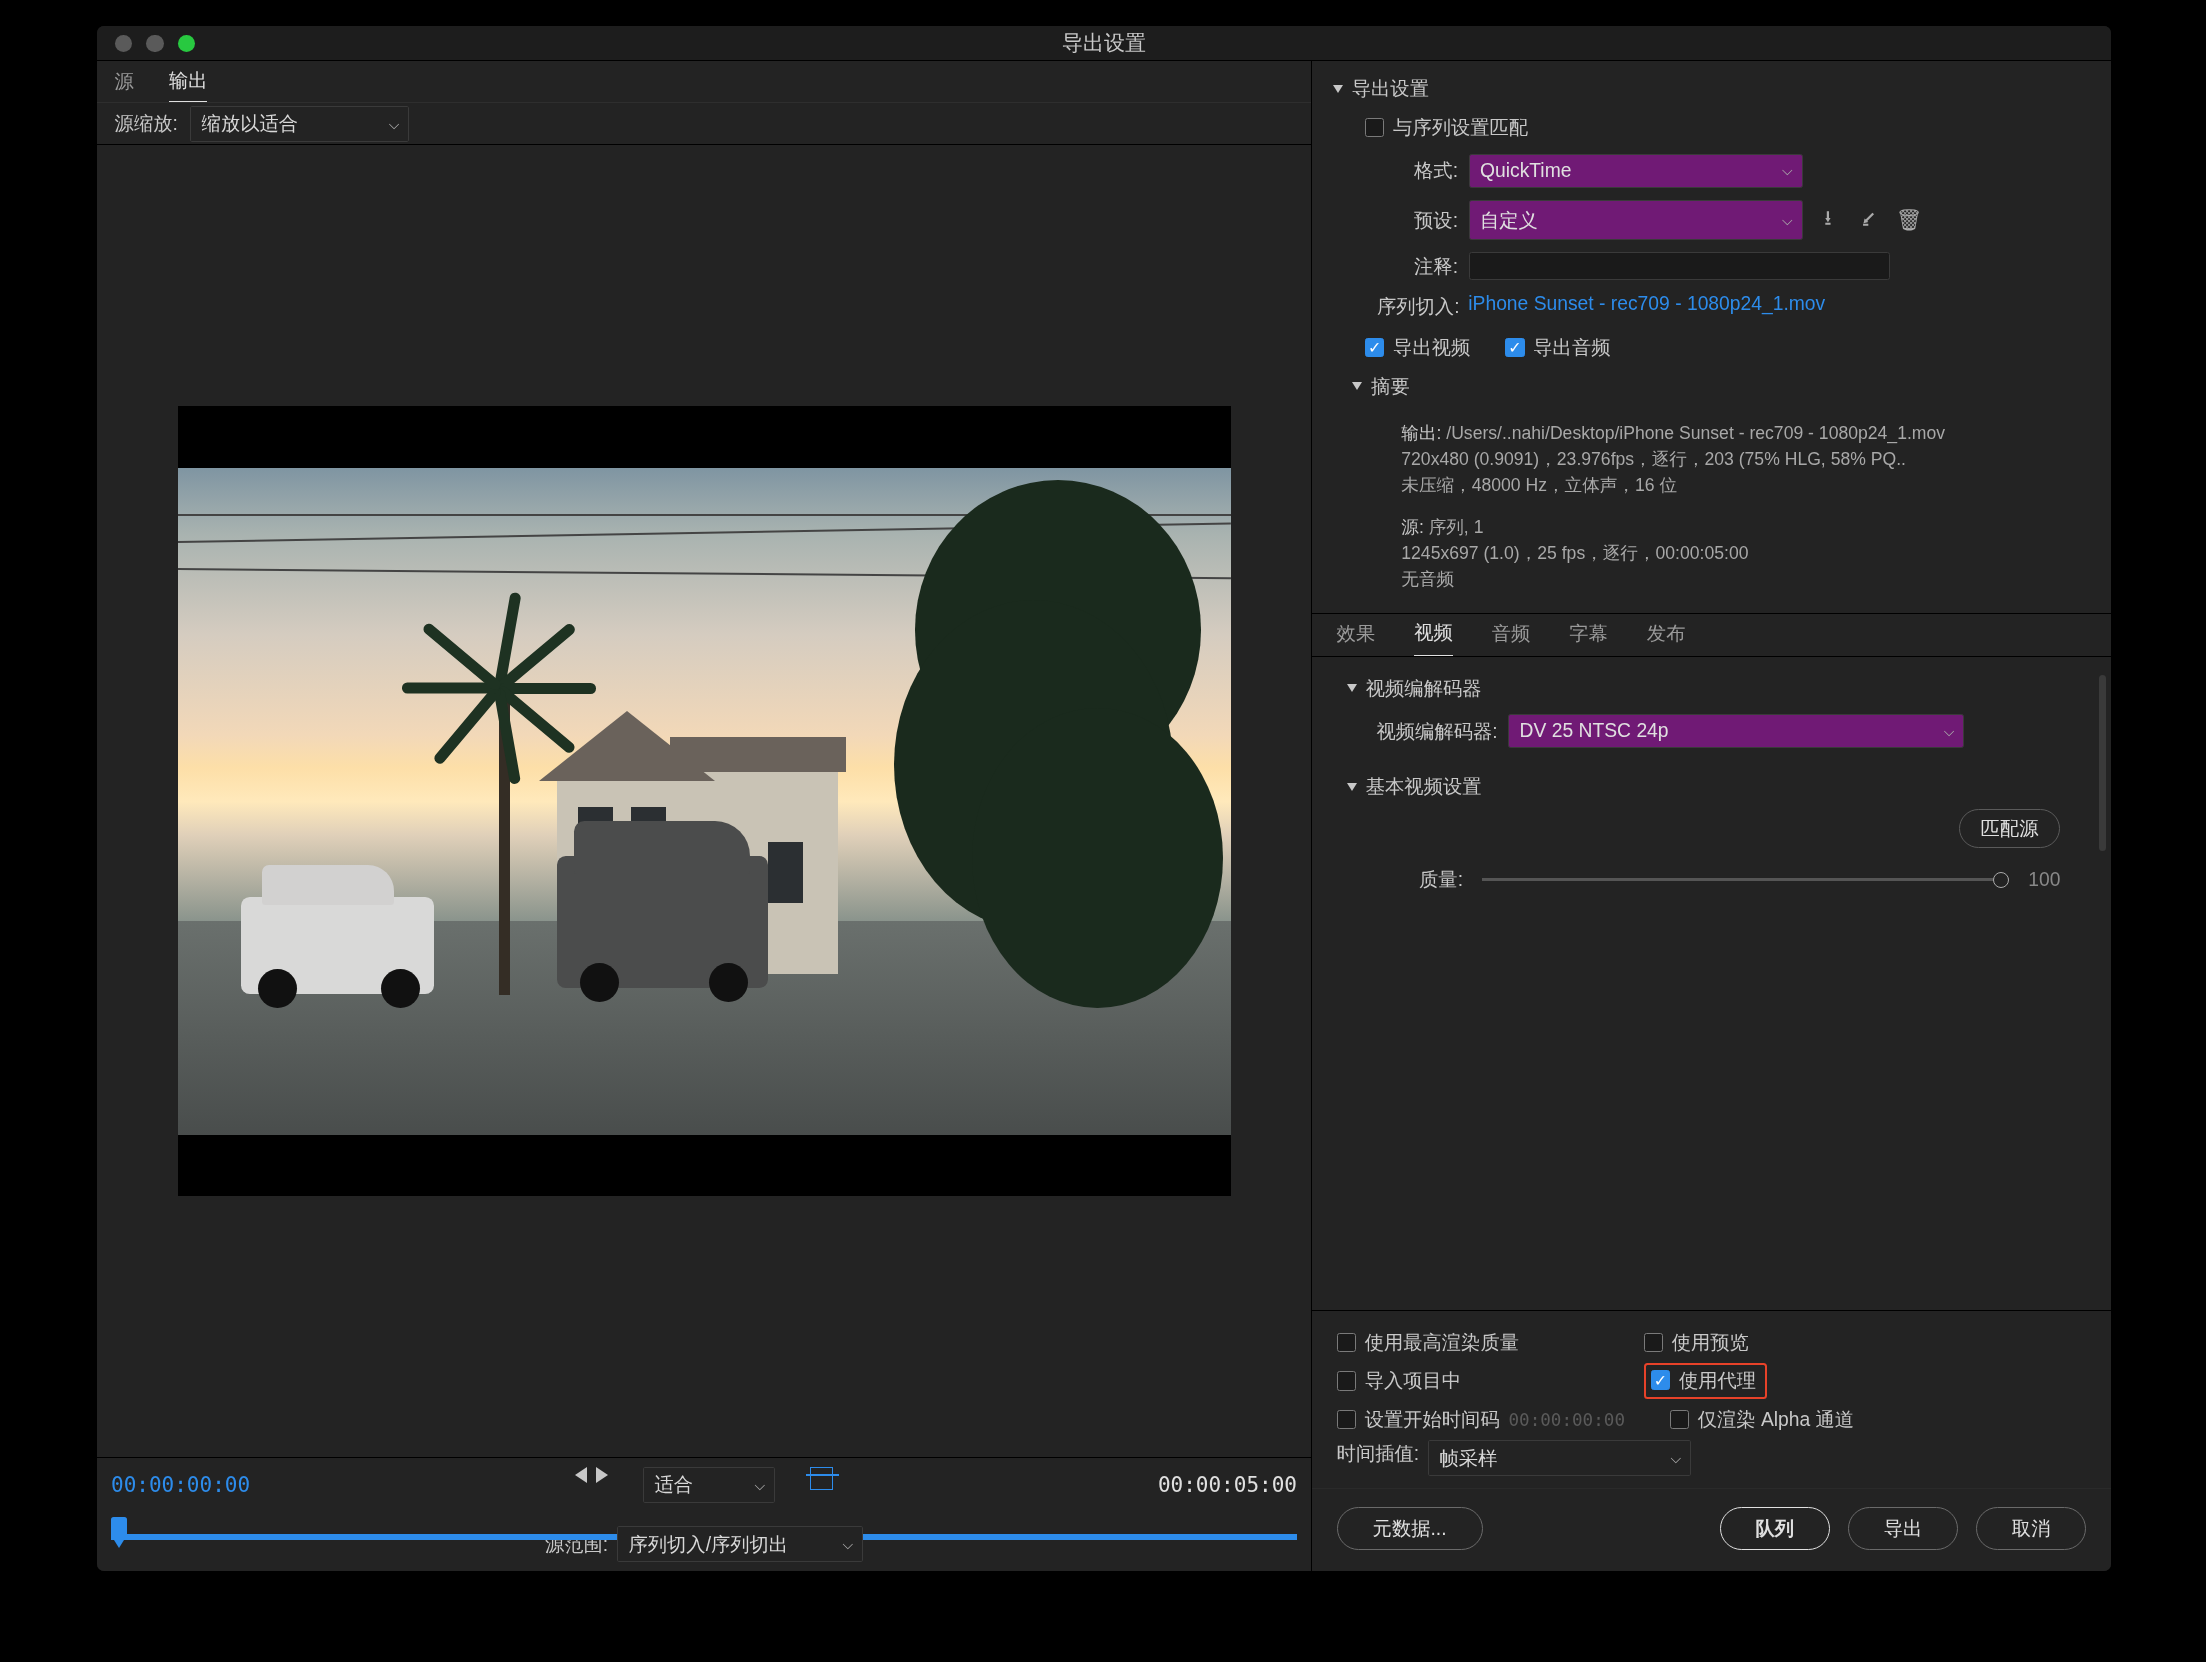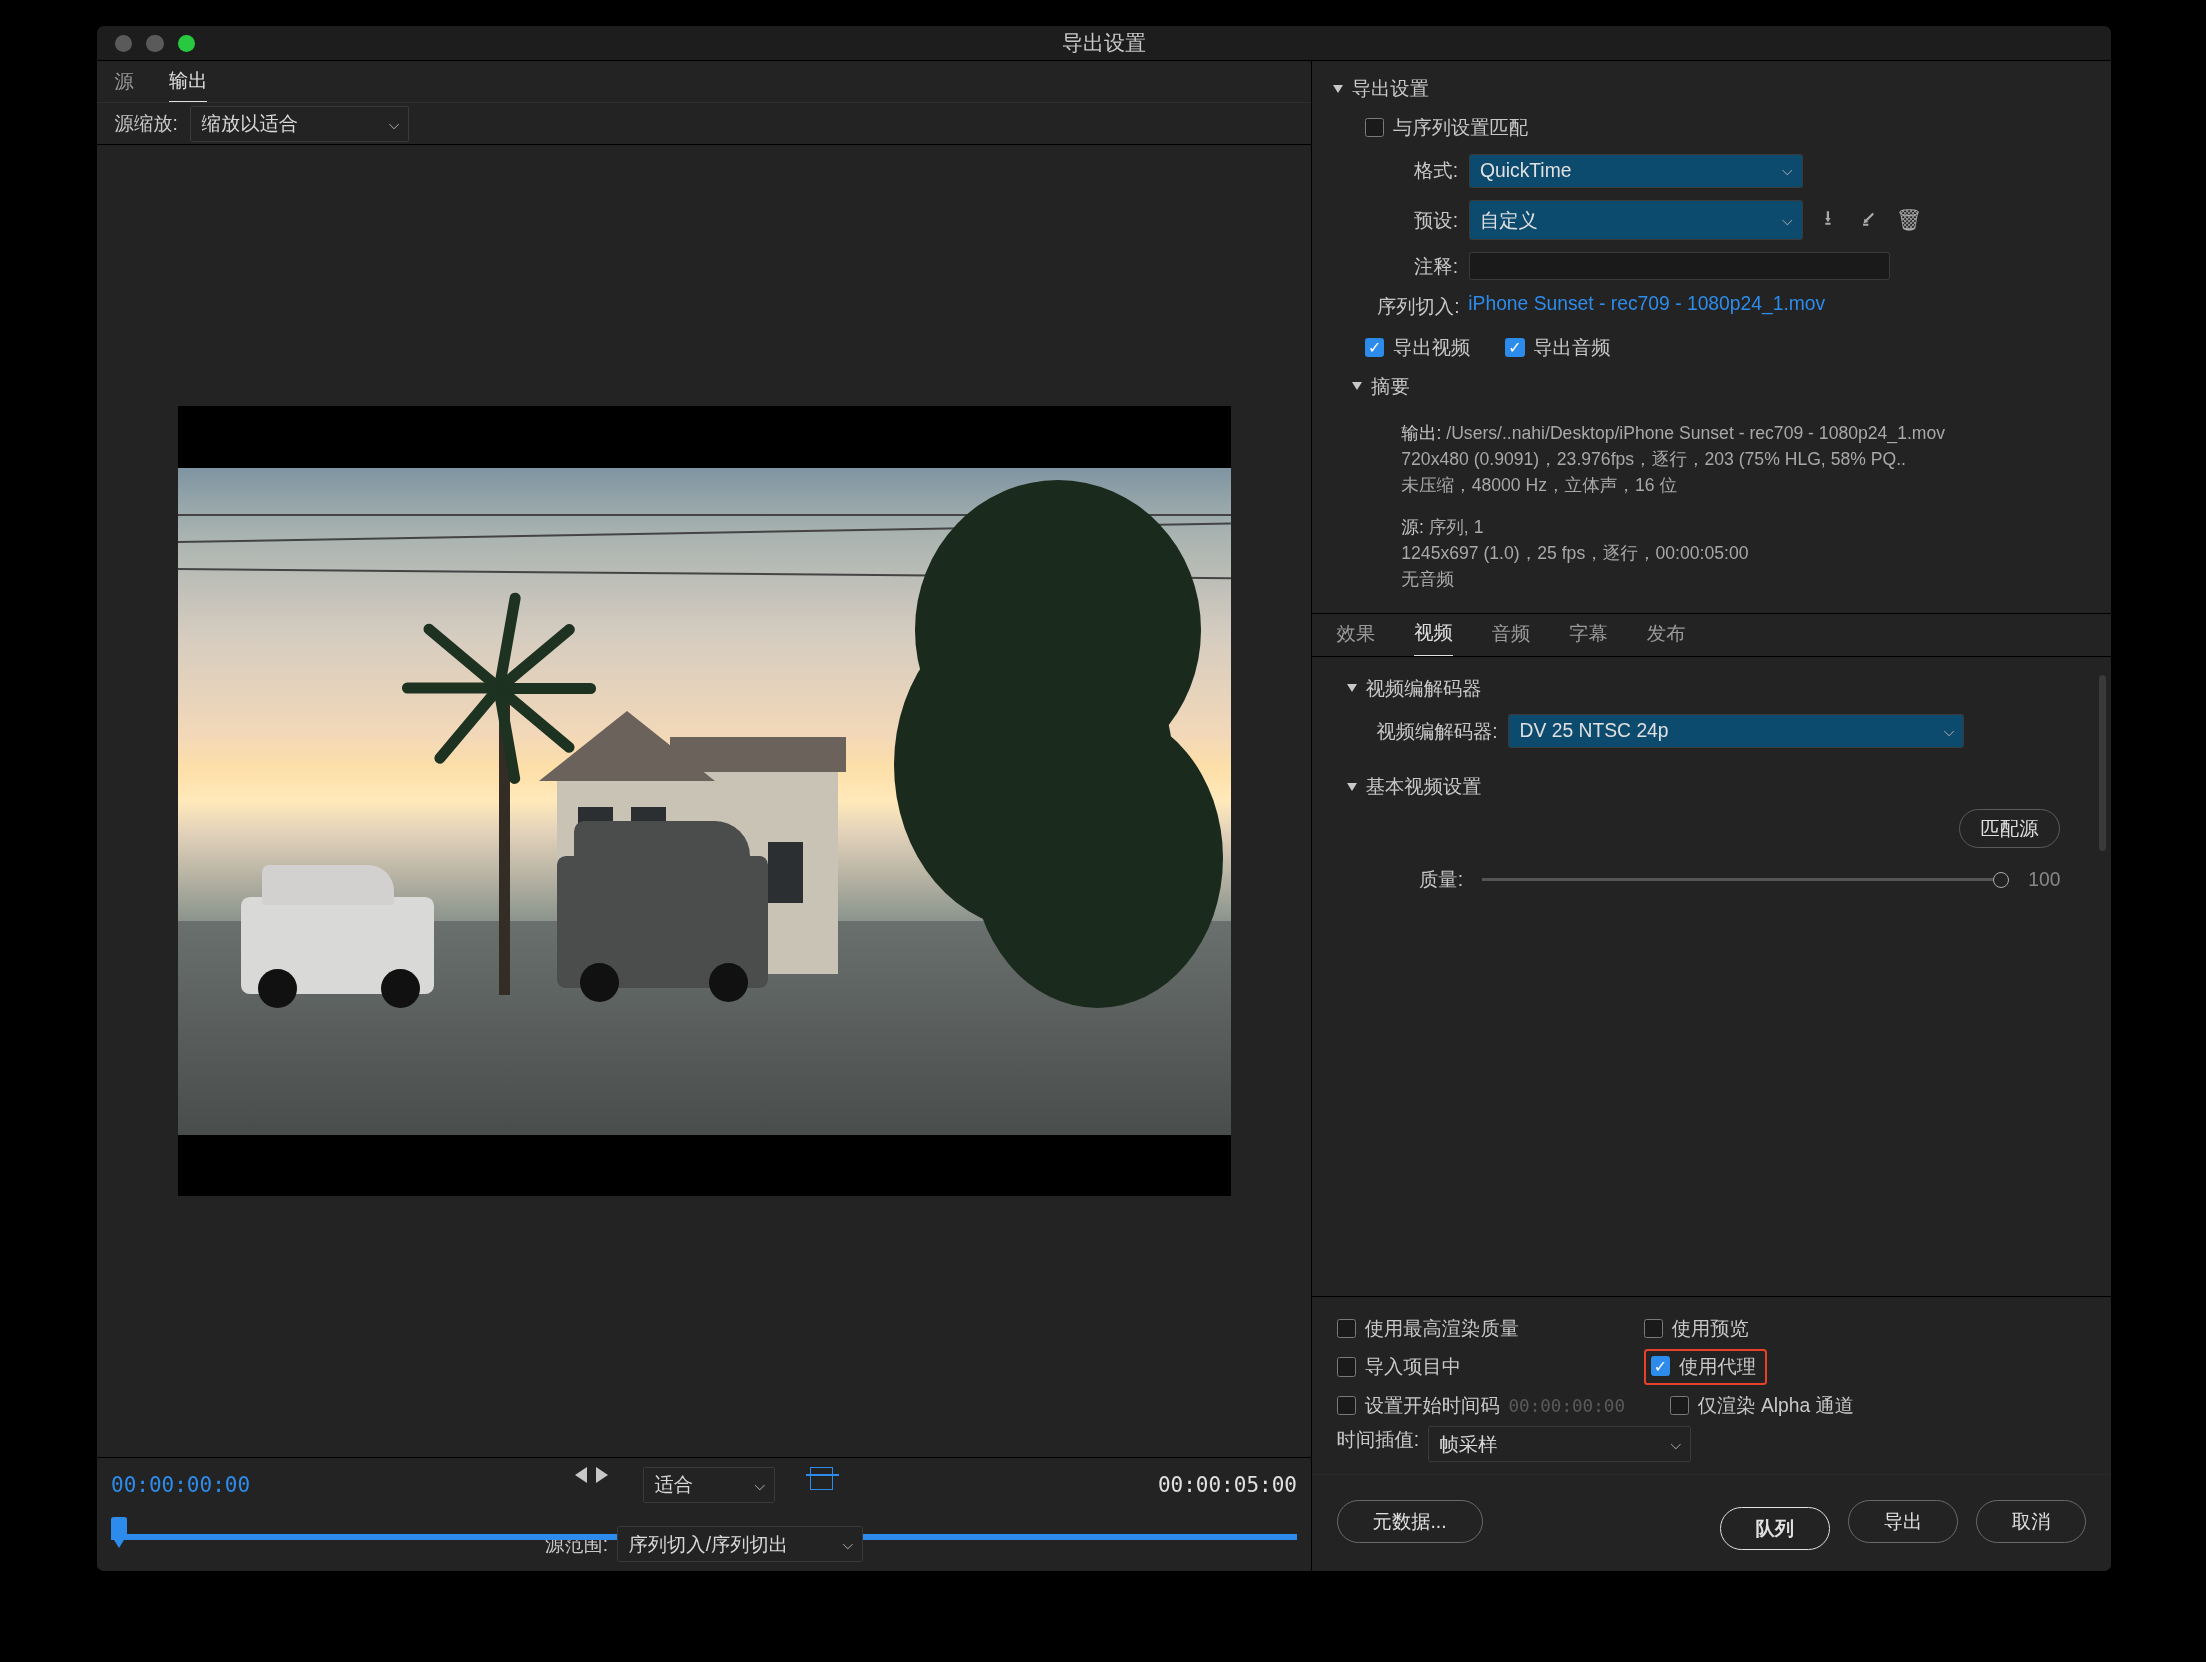--- a/index.html
+++ b/index.html
@@ -97,21 +97,21 @@
 .srcrangerow{display:flex;align-items:center;justify-content:center;gap:8.8px;padding-bottom:5.3px;}
 .srcrangerow .lbl{color:#c8c8c8;font-size:19.3px;}
 
 
 .right { font-size:19.3px; color:#c8c8c8; }
 .section { padding:14px 24.6px 0 21px; }
 .sechead { display:flex; align-items:center; gap:8.8px; font-size:19.3px; cursor:default;}
 .chev{width:0;height:0;border-left:5.3px solid transparent;border-right:5.3px solid transparent;border-top:8px solid #c8c8c8;}
 .formrow{display:flex;align-items:center;gap:10.5px;margin:12.3px 0 0 44px;}
 .formrow .lbl{width:81px;text-align:right;}
-.selbox{background:#0c4a6e;border:0.9px solid #3a3a3a;color:#e0e0e0;font-size:19.3px;padding:5.3px 32px 5.3px 10.5px;border-radius:2.6px;position:relative;min-width:334px;display:inline-flex;align-items:center;}
+.selbox{background:#701a75;border:0.9px solid #3a3a3a;color:#e0e0e0;font-size:19.3px;padding:5.3px 32px 5.3px 10.5px;border-radius:2.6px;position:relative;min-width:334px;display:inline-flex;align-items:center;}
 .selbox .arrow{position:absolute;right:8.8px;color:#aaa;font-size:14px;}
 .iconbtn{color:#aaa;width:30px;text-align:center;font-size:21px;}
 .input{background:#1a1a1a;border:0.9px solid #3a3a3a;min-width:421px;height:28px;border-radius:2.6px;}
 .cbrow{display:flex;align-items:center;gap:8.8px;margin:12.3px 0 0 32px;}
 .cbox{width:19.3px;height:19.3px;border:0.9px solid #7a7a7a;border-radius:2.6px;display:inline-flex;align-items:center;justify-content:center;background:#1a1a1a;}
 .cbox.checked{background:#2d8ceb;border-color:#2d8ceb;color:#fff;font-size:16px;}
 .cbox.checked::after{content:"✓";}
 .outname{margin:12.3px 0 0 44px;display:flex;gap:8.8px;}
 .link{color:#2d8ceb;text-decoration:none;}
 .twoChk{display:flex;gap:35px;margin:14px 0 0 32px;}
@@ -138,21 +138,21 @@
 .optrow{display:flex;gap:35px;margin:7px 0;align-items:center;}
 .optrow .item{display:flex;align-items:center;gap:8.8px;}
 .optrow .item .lbl{color:#c8c8c8;}
 .tcdim{color:#5a5a5a;font-family:monospace;font-size:17.6px;}
 .highlight{border:2.6px solid #e74229;padding:1.8px 8.8px 3.5px 5.3px;border-radius:3.5px;display:inline-flex;align-items:center;gap:8.8px;}
 .interplabel{display:flex;align-items:flex-start;gap:8.8px;margin-top:5.3px;}
 
 
 .btnrow{display:flex;gap:17.6px;justify-content:flex-start;padding:17.6px 24.6px 21px;align-items:center;border-top:0.9px solid #2a2a2a;}
 .pillbtn{border:0.9px solid #6a6a6a;border-radius:35px;background:transparent;color:#e0e0e0;font-size:19.3px;padding:7px 35px;}
-.pillbtn.pri{border-width:1.8px;border-color:#e0e0e0;font-weight:600;margin-top:14px;}
+.pillbtn.pri{border-width:1.8px;border-color:#e0e0e0;font-weight:600;}
 .spacer{flex:1;}
 .cropicon{display:inline-block;width:23px;height:23px;border:1.8px solid #2d8ceb;position:relative;}
 .cropicon::before{content:"";position:absolute;left:-5.3px;top:6.1px;width:33px;height:1.8px;background:#2d8ceb;}
 </style>
 </head>
 <body>
 
 <div class="window">
 
   <div class="titlebar">

